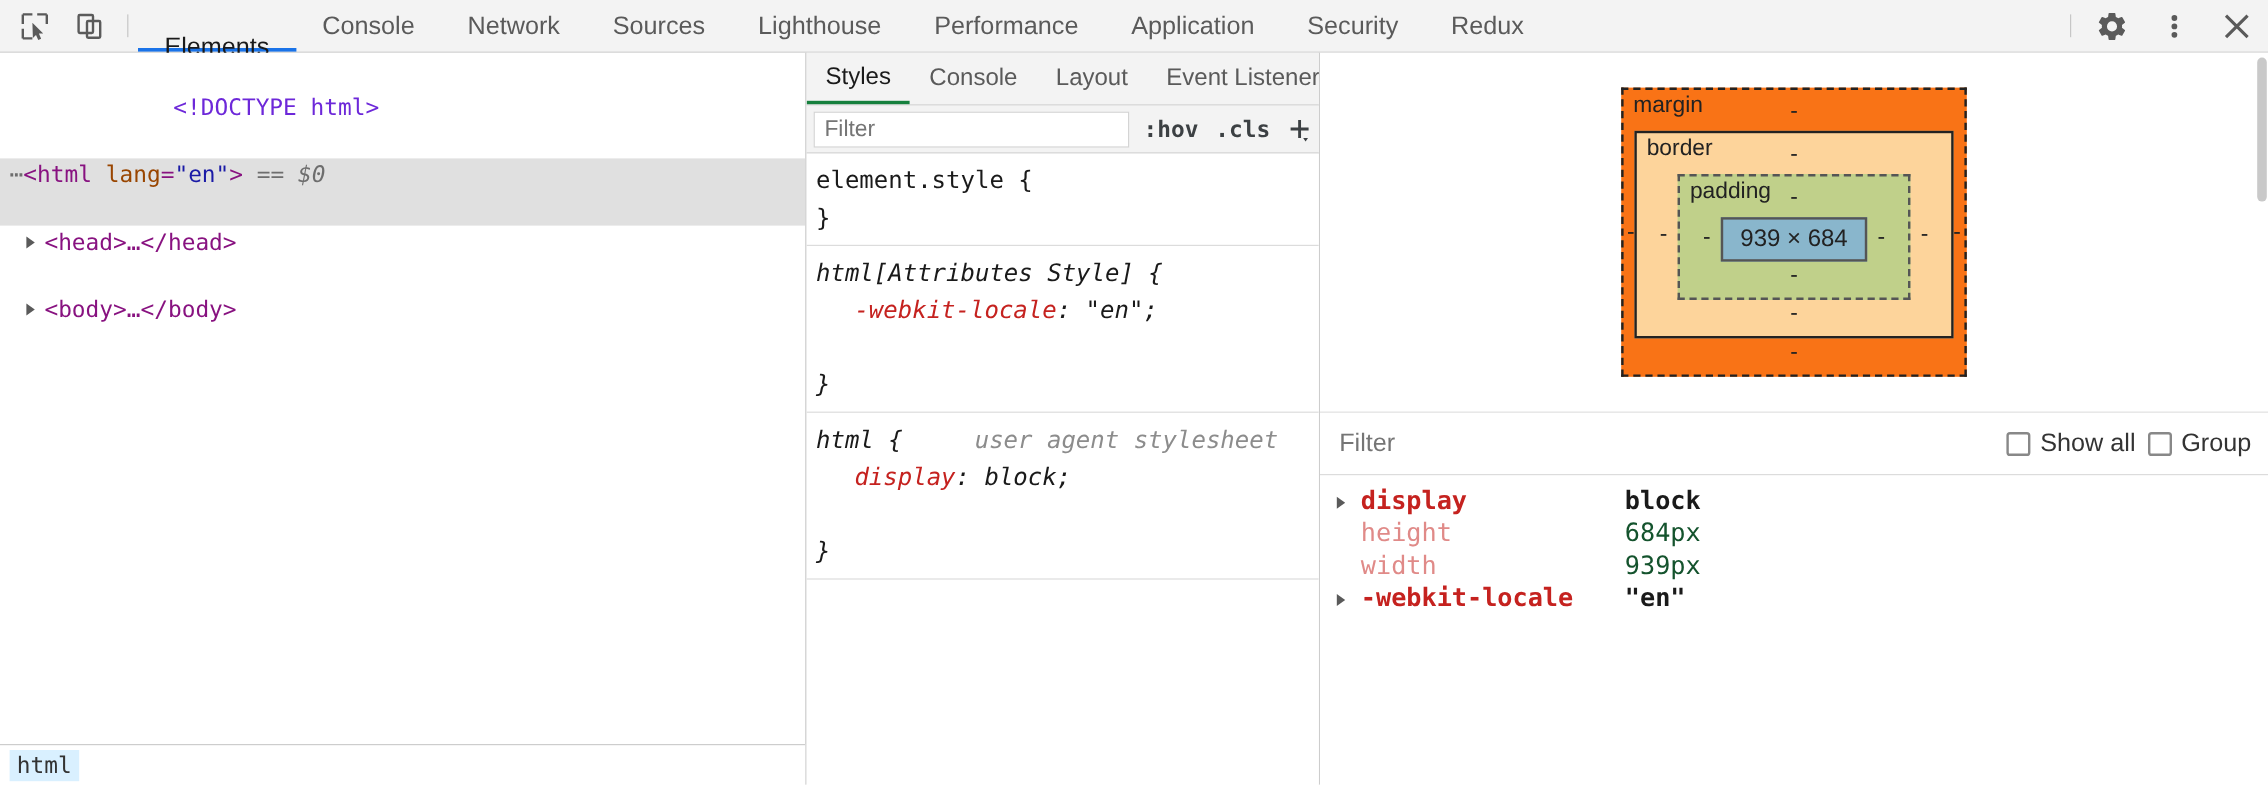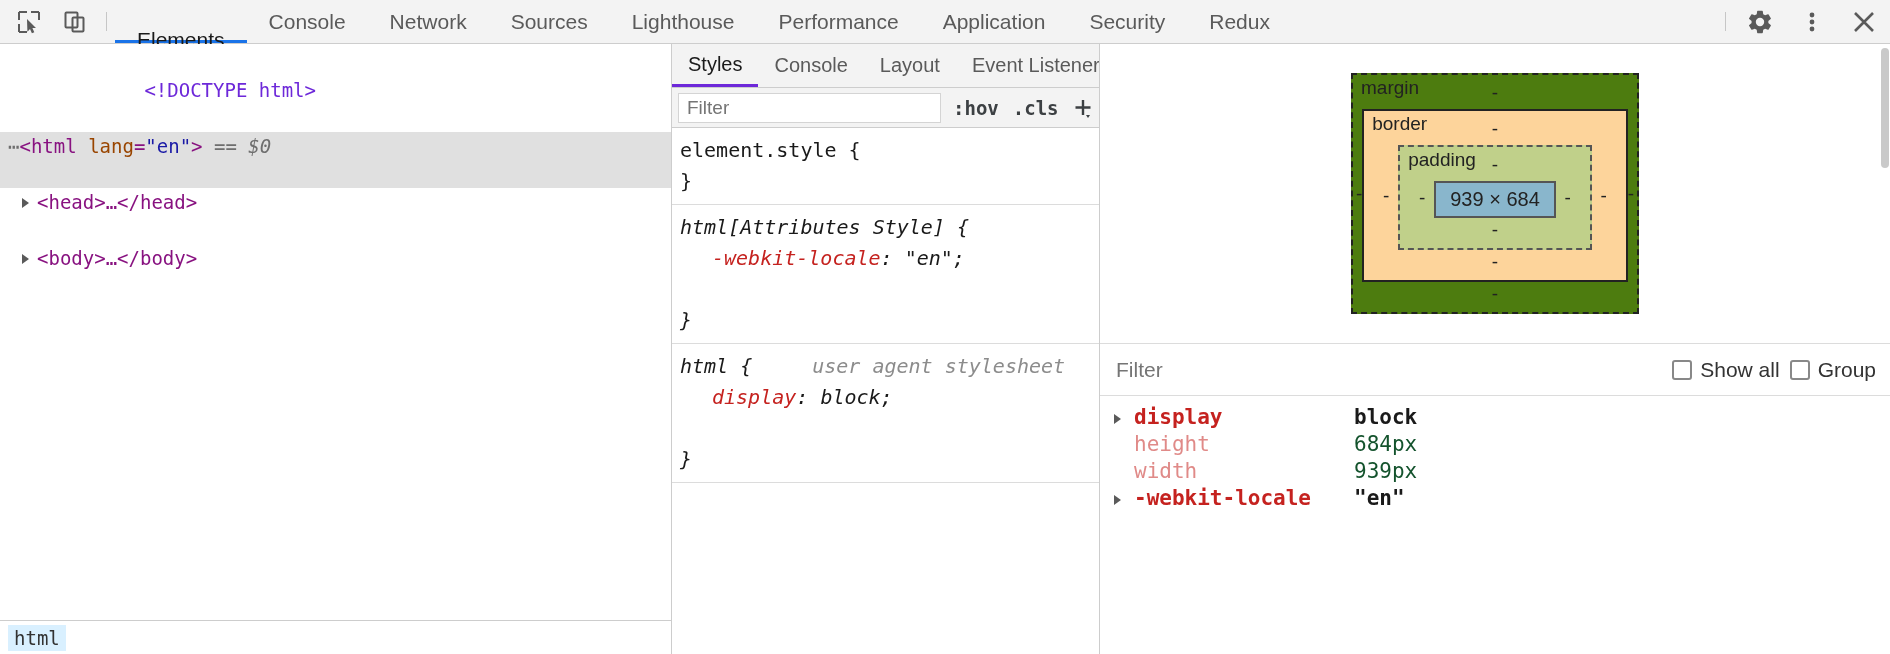--- a/index.html
+++ b/index.html
@@ -140,21 +140,21 @@
   .subtab {
     display: flex; align-items: center;
     padding: 0 16px;
     font-size: 20px;
     color: #5a5a5a;
     cursor: pointer;
     white-space: nowrap;
   }
   .subtab.active {
     color: #1a1a1a;
-    border-bottom: 3px solid #6d28d9;
+    border-bottom: 3px solid #15803d;
   }
 
   .style-filter-bar {
     height: 40px; min-height: 40px;
     background: #f3f3f3;
     border-bottom: 1px solid #cdcdcd;
     display: flex; align-items: center;
     padding: 0 6px;
     gap: 10px;
   }
@@ -223,21 +223,21 @@
     border-bottom: 1px solid #dcdcdc;
     background: #ffffff;
   }
   .bm {
     font-family: "Liberation Sans", sans-serif;
     font-size: 19px;
     color: #222;
     text-align: center;
   }
   .bm-margin {
-    background: #4d7c0f;
+    background: #f97316;
     border: 2px dashed #222;
     padding: 6px 10px 6px 10px;
     position: relative;
     width: 288px;
   }
   .bm-border {
     background: #fdd49b;
     border: 2px solid #222;
     padding: 6px 10px;
     margin: 4px 0 0 0;

